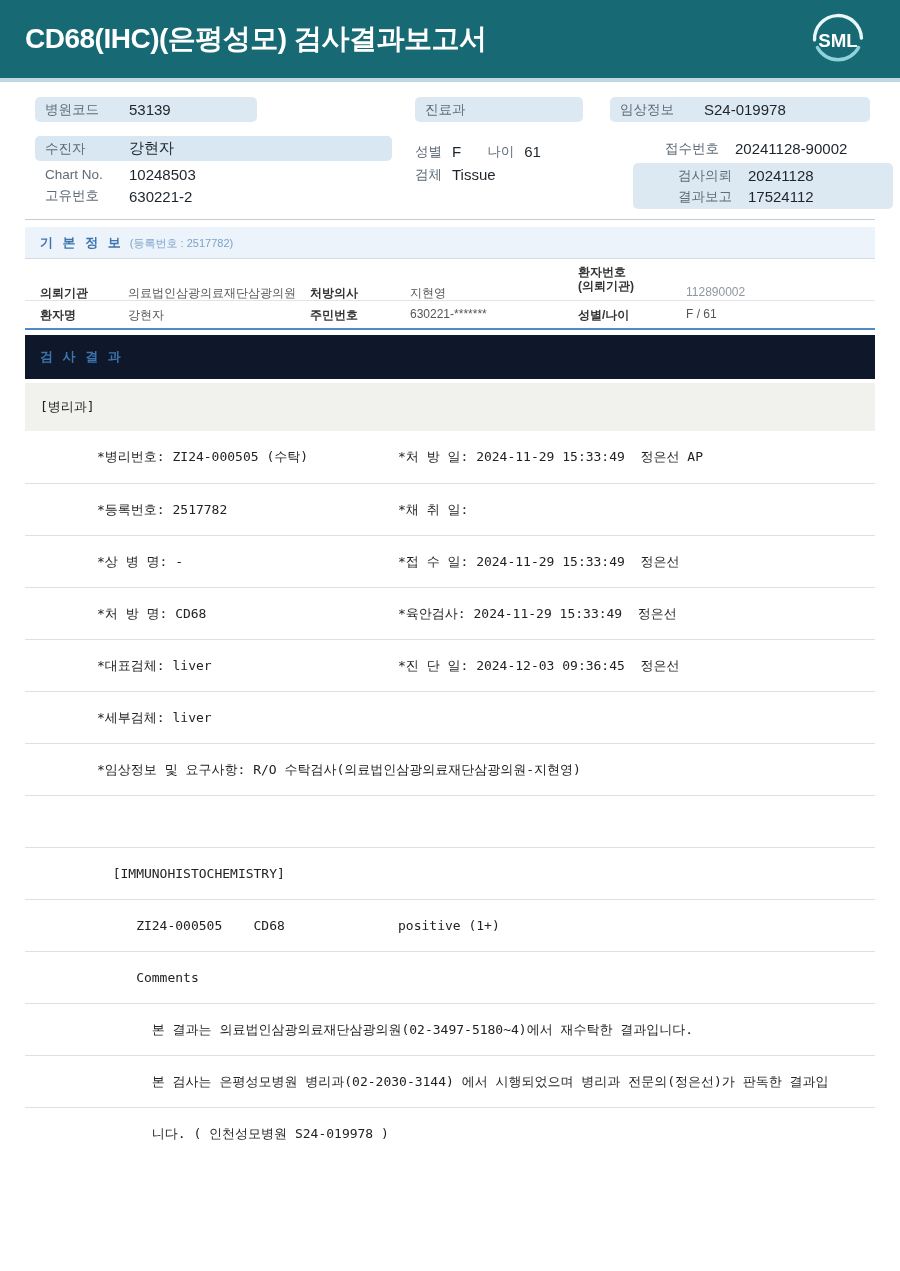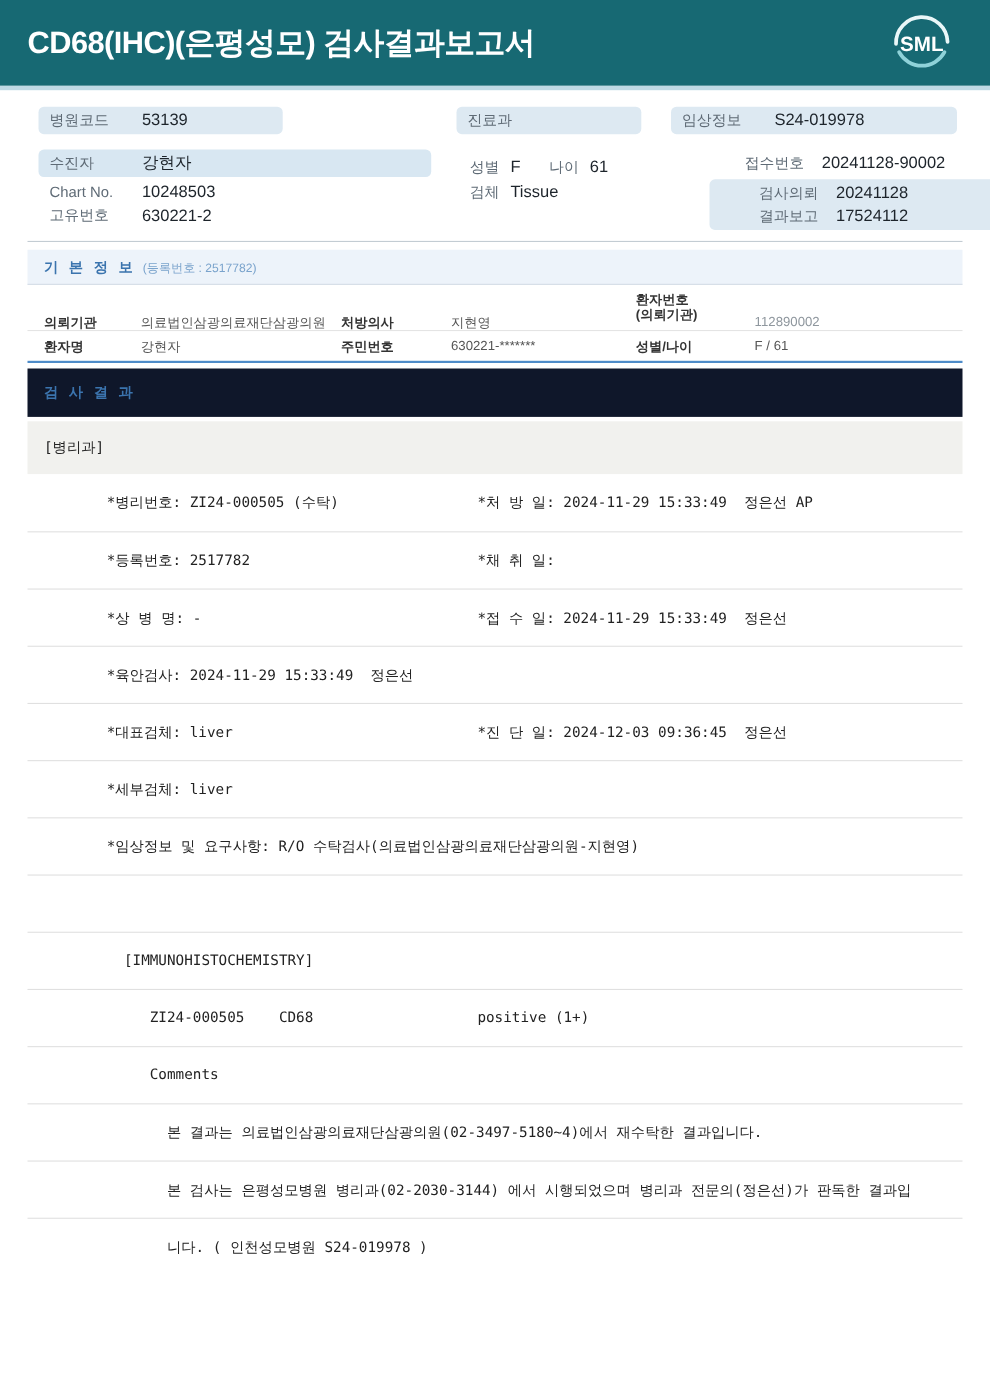--- a/index.html
+++ b/index.html
@@ -34,21 +34,21 @@
   .p-org   { width:357px; margin-right:23px; }
   .p-ward  { width:168px; margin-right:27px; }
   .p-doc   { width:260px; }
   .p-code  { width:222px; margin-right:158px; }
   .p-dept  { width:168px; margin-right:27px; }
   .p-clin  { width:260px; }
 
   
   .form2 { margin:14px 25px 0 35px; display:flex; }
   .col1 { width:357px; flex:none; }
-  .col2 { width:218px; flex:none; margin-left:35px; padding-top:4px; }
+  .col2 { width:218px; flex:none; margin-left:23px; padding-top:4px; }
   .col3 { width:260px; flex:none; }
   .p-patient { width:357px; background:#d8e7f2; margin-bottom:2px; }
   .plainrow { display:flex; align-items:center; height:22px; padding:0 10px; }
   .plainrow .lab { width:84px; }
   .plainrow .val { color:#1d242b; font-size:15px; }
   .inl { display:flex; align-items:center; height:23px; }
   .inl .lab { color:#5f6b76; font-size:13.5px; margin-right:10px; }
   .inl .val { color:#1d242b; font-size:15px; margin-right:26px; }
   .recrow { display:flex; align-items:center; height:25px; padding:0 8px;margin-left:24px; }
   .recrow .lab { color:#5f6b76; font-size:13.5px; width:70px; flex:none; }
@@ -82,21 +82,21 @@
   }
   .resbar .t { color:#3b74ae; font-weight:bold; font-size:13px; letter-spacing:3px; }
   .deptrow {
     margin:4px 25px 0 25px; background:#f1f1ee; height:48px;
     display:flex; align-items:center; padding-left:15px;
     font-family:"DejaVu Sans Mono", monospace; font-size:13px; color:#222;
   }
 
   
   .rwrap { margin:0 25px; }
-  .rrow { height:52px; display:flex; align-items:center; padding-left:72px;gap:36px; }
+  .rrow { height:52px; display:flex; align-items:center; padding-left:72px; }
   .rrow + .rrow { border-top:1px solid #e0e0e0; }
   .rl { width:301px; flex:none; white-space:pre; font-family:"DejaVu Sans Mono", monospace; font-size:13px; color:#222; }
   .rr { flex:1; white-space:pre; font-family:"DejaVu Sans Mono", monospace; font-size:13px; color:#222; }
 </style>
 </head>
 <body>
 
 <div>
 
   <div class="hdr">
@@ -212,20 +212,21 @@
     </div>
     <div class="rrow">
       <span class="rl">*등록번호: 2517782</span>
       <span class="rr">*채 취 일:</span>
     </div>
     <div class="rrow">
       <span class="rl">*상 병 명: -</span>
       <span class="rr">*접 수 일: 2024-11-29 15:33:49  정은선</span>
     </div>
     <div class="rrow">
+      <span class="rl">*처 방 명: CD68</span>
       <span class="rr">*육안검사: 2024-11-29 15:33:49  정은선</span>
     </div>
     <div class="rrow">
       <span class="rl">*대표검체: liver</span>
       <span class="rr">*진 단 일: 2024-12-03 09:36:45  정은선</span>
     </div>
     <div class="rrow">
       <span class="rl">*세부검체: liver</span>
       <span class="rr"></span>
     </div>

